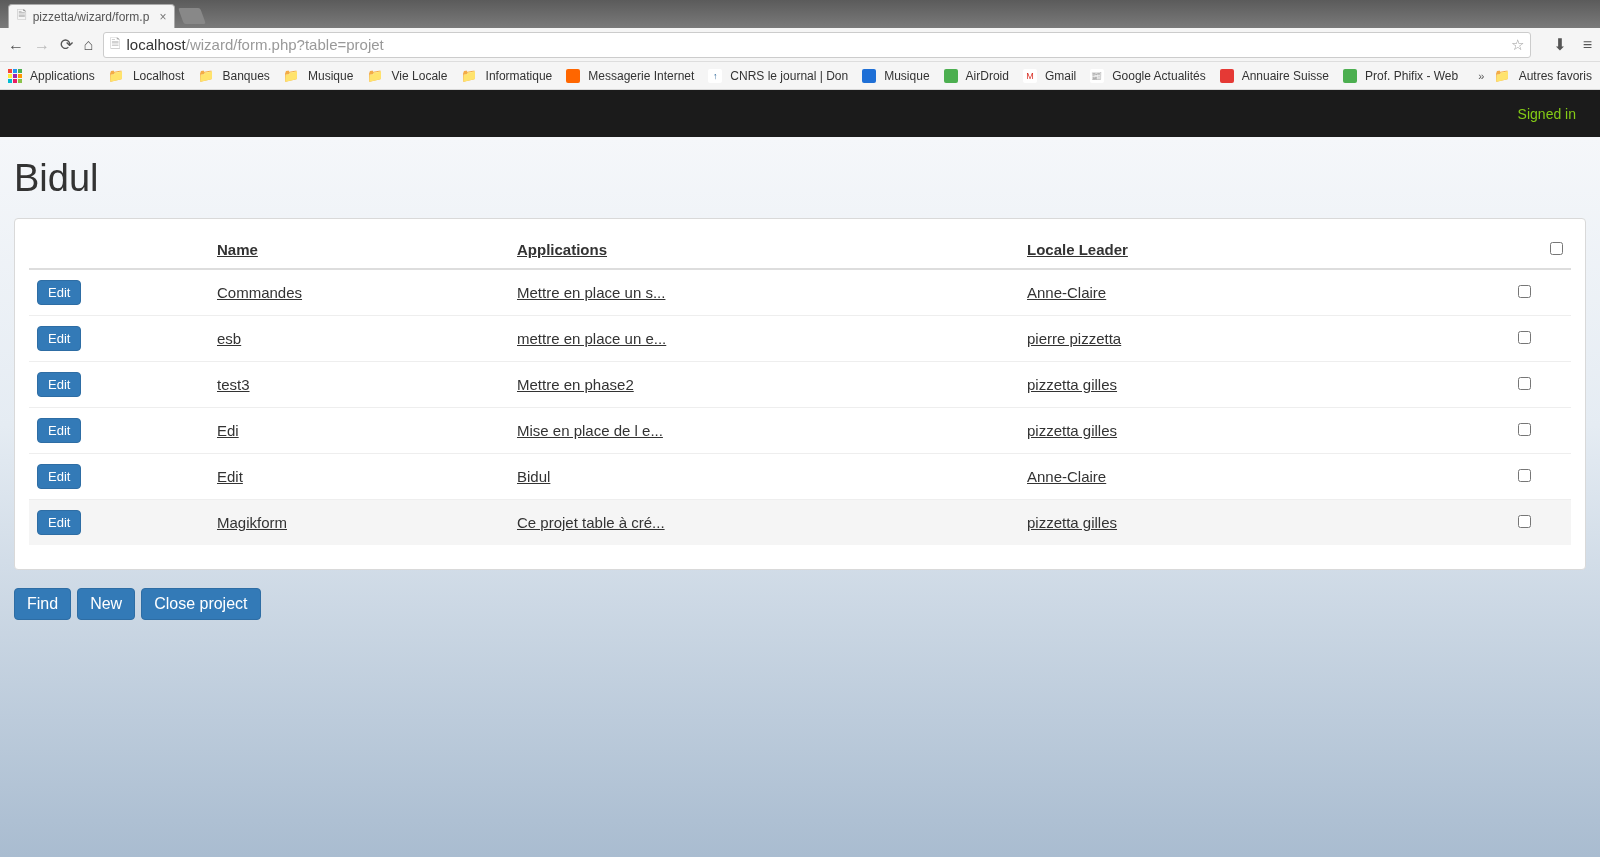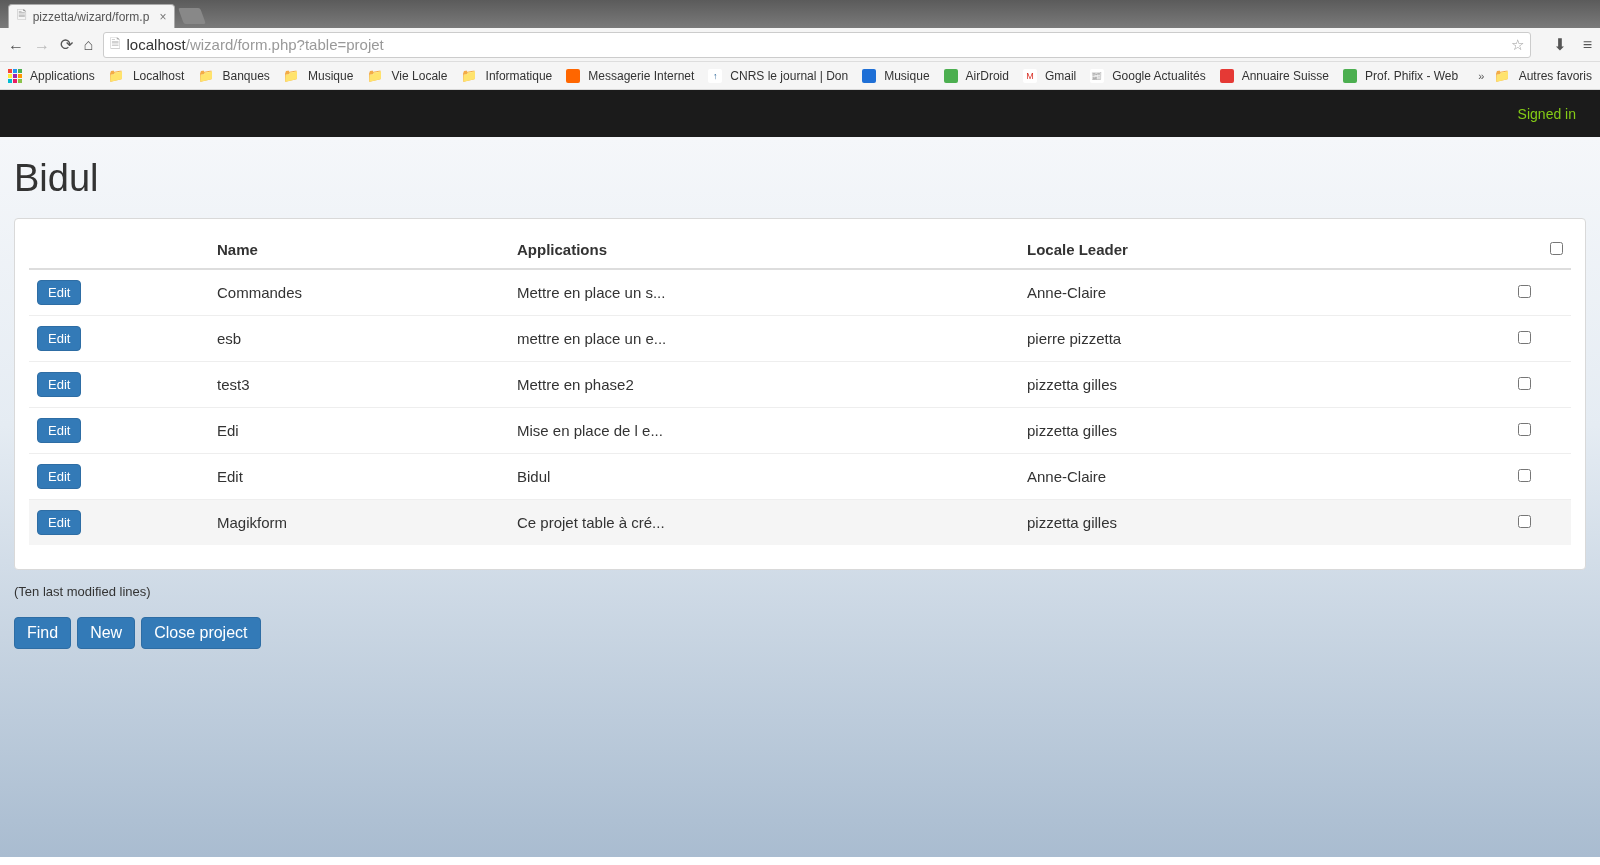--- a/index.html
+++ b/index.html
@@ -133,20 +133,21 @@
     font-size: 38px;
     font-weight: 400;
     color: #333;
     margin-bottom: 18px;
   }
   .panel {
     background: #fff;
     border: 1px solid #d9d9d9;
     border-radius: 4px;
     padding: 12px 14px 24px 14px;
+    text-decoration: underline;
   }
   table { width: 100%; border-collapse: collapse; }
   thead th {
     text-align: left;
     font-weight: 700;
     color: #333;
     padding: 10px 8px;
     border-bottom: 2px solid #ddd;
     font-size: 15px;
   }
@@ -352,21 +353,20 @@
               <td class="col-edit"><button class="btn btn-sm">Edit</button></td>
               <td class="col-name">Magikform</td>
               <td class="col-desc">Ce projet table à cré...</td>
               <td class="col-leader">pizzetta gilles</td>
               <td class="col-check checkbox-cell"><input type="checkbox" style=""></td>
             </tr>
           </tbody>
       </table>
     </div>
 
-    <div class="footer-note">(Ten last modified lines)</div>
 
     <div class="btn-row">
       <button class="btn">Find</button>
       <button class="btn">New</button>
       <button class="btn">Close project</button>
     </div>
   </div>
 </div>
 
 </body></html>

